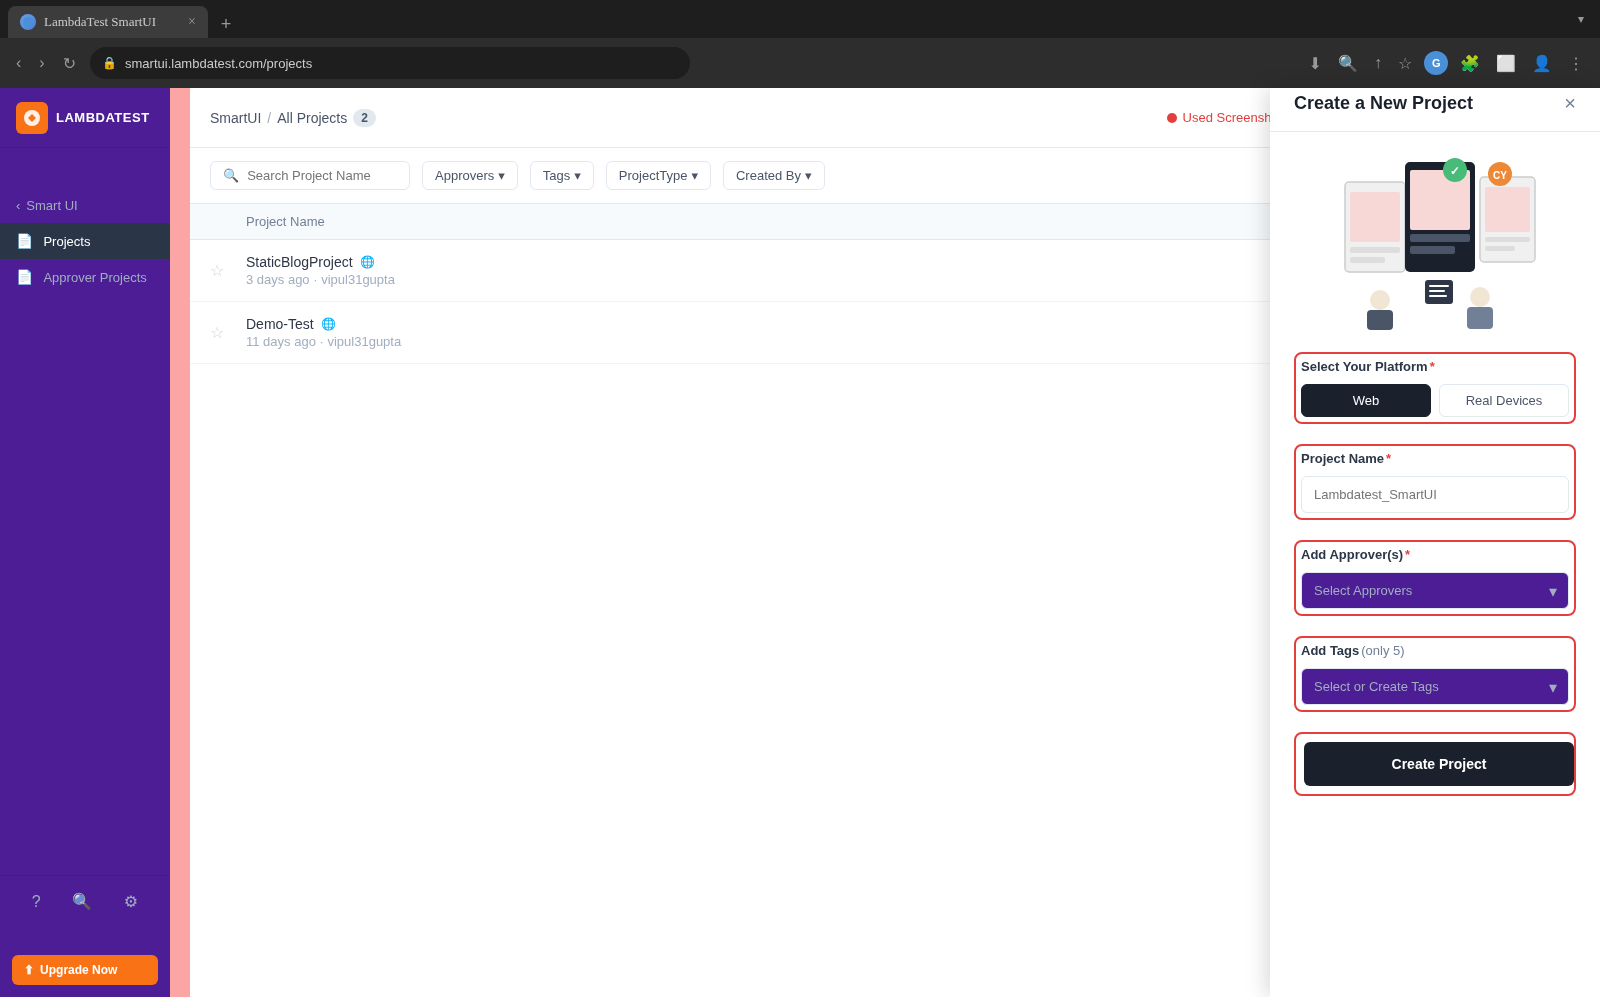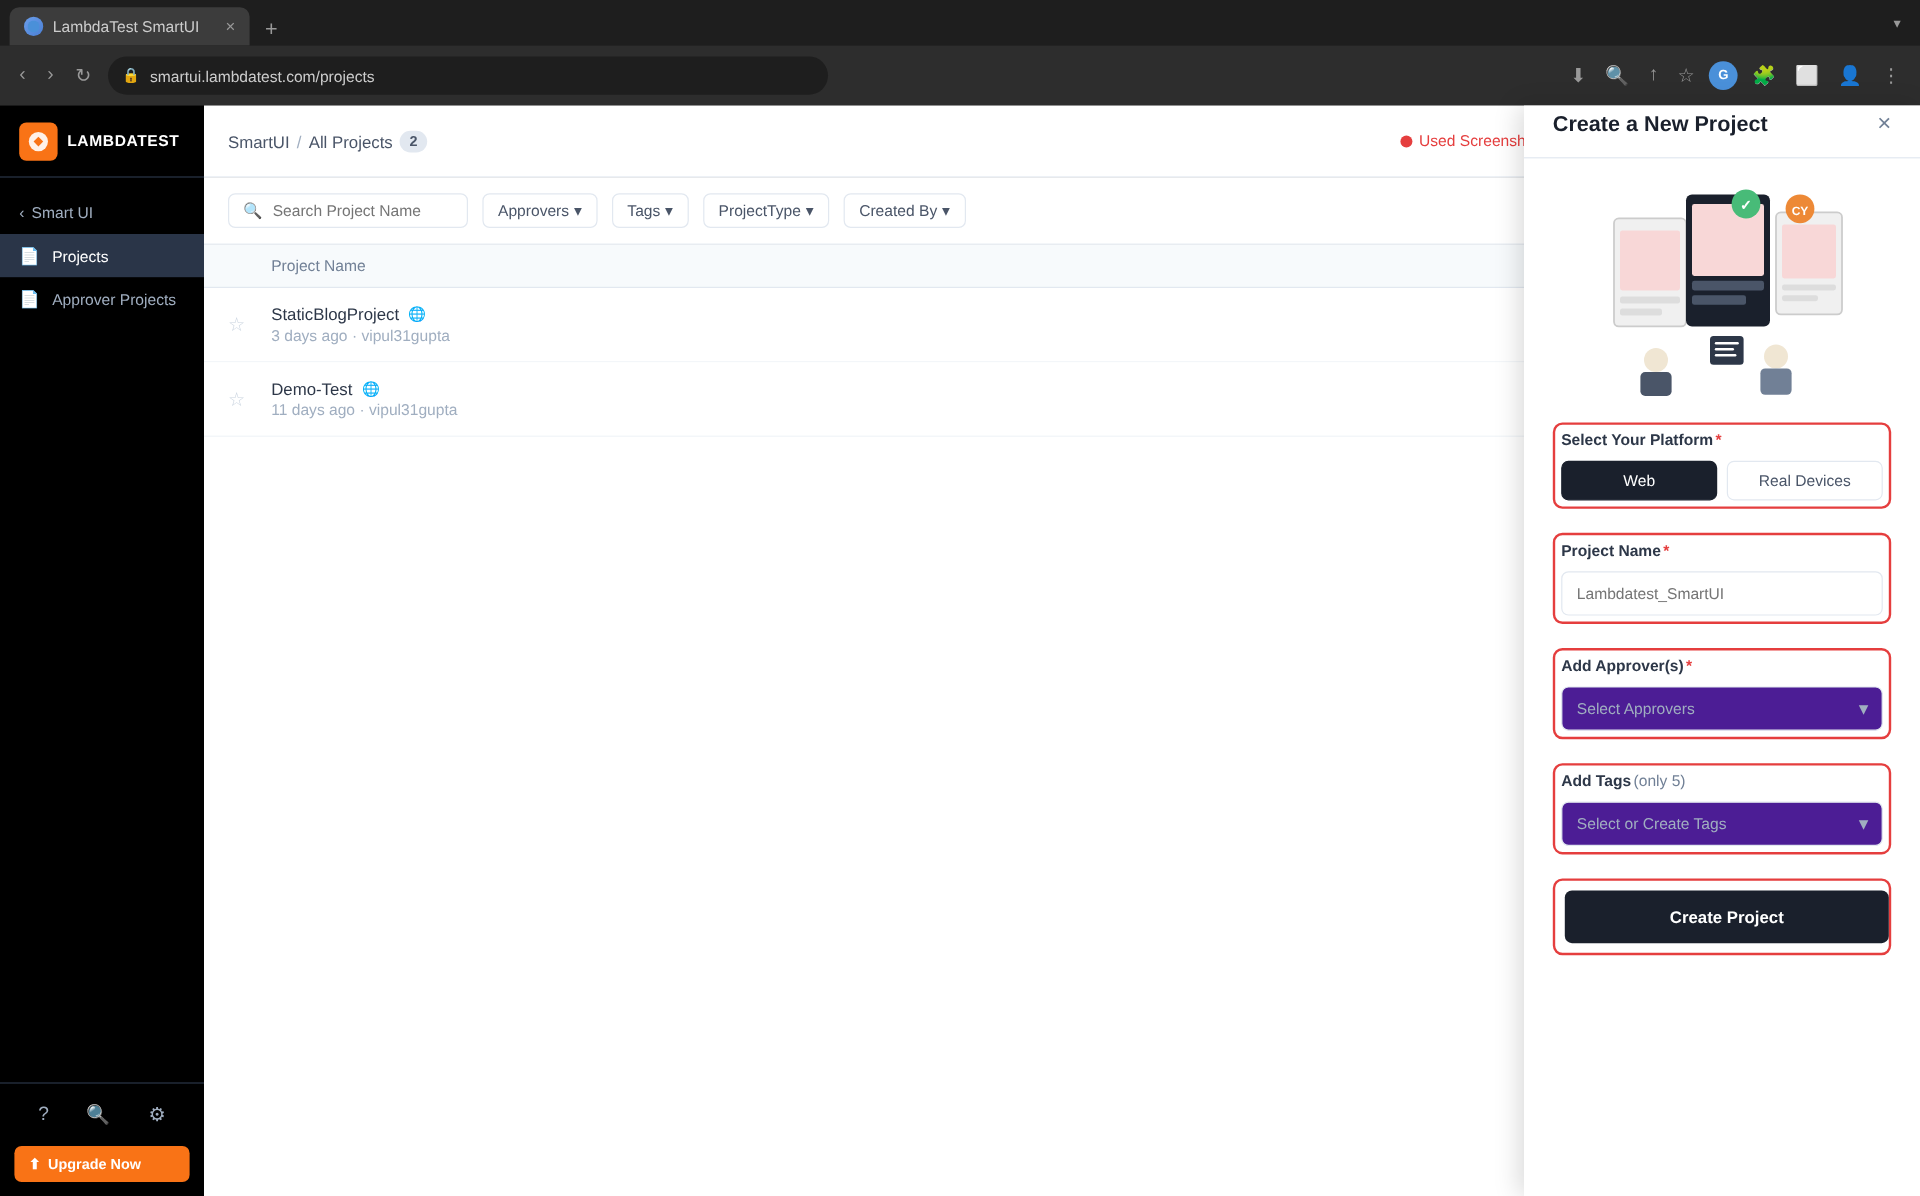--- a/index.html
+++ b/index.html
@@ -1,56 +1,56 @@
 <!DOCTYPE html>
 <html><head>
   <meta charset="utf-8">
   <style>
     * { margin: 0; padding: 0; box-sizing: border-box; }
     body { font-family: -apple-system, BlinkMacSystemFont, 'Segoe UI', sans-serif; background: #3a3a3a; width: 1600px; height: 997px; overflow: hidden; }
 
     
     .browser-chrome { background: #1e1e1e; height: 88px; display: flex; flex-direction: column; }
     .browser-tab-bar { height: 38px; display: flex; align-items: flex-end; padding: 0 8px; background: #1e1e1e; }
-    .browser-tab { background: #2d2d2d; border-radius: 8px 8px 0 0; height: 32px; display: flex; align-items: center; padding: 0 12px; gap: 8px; min-width: 200px; }
+    .browser-tab { background: #2d2d2d; border-radius: 8px 8px 0 0; height: 32px; display: flex; align-items: center; padding: 0 12px; gap: 8px; min-width: 200px; font-family: Liberation Serif, serif; }
     .browser-tab.active { background: #3c3c3c; }
     .tab-favicon { width: 16px; height: 16px; border-radius: 50%; background: linear-gradient(135deg, #6b9eeb, #4a7fd4); display: flex; align-items: center; justify-content: center; flex-shrink: 0; }
     .tab-title { color: #ccc; font-size: 13px; flex: 1; }
     .tab-close { color: #999; font-size: 14px; cursor: pointer; }
     .tab-new { width: 28px; height: 28px; display: flex; align-items: center; justify-content: center; color: #999; font-size: 18px; cursor: pointer; margin-left: 4px; }
     .tab-corner-arrow { color: #999; font-size: 12px; margin-left: auto; margin-right: 8px; align-self: center; }
 
     .browser-address-bar { height: 50px; background: #2d2d2d; display: flex; align-items: center; padding: 0 12px; gap: 10px; }
     .nav-btn { color: #999; font-size: 16px; cursor: pointer; padding: 4px; }
     .address-bar { flex: 1; background: #1e1e1e; border-radius: 20px; height: 32px; display: flex; align-items: center; padding: 0 12px; gap: 8px; max-width: 600px; }
     .address-bar .lock-icon { color: #999; font-size: 12px; }
     .address-bar .url { color: #ccc; font-size: 13px; }
     .browser-actions { display: flex; gap: 8px; align-items: center; margin-left: auto; }
     .browser-action-btn { color: #999; font-size: 16px; cursor: pointer; padding: 4px; }
     .user-avatar-chrome { width: 24px; height: 24px; border-radius: 50%; background: #4a90d9; display: flex; align-items: center; justify-content: center; color: white; font-size: 11px; font-weight: bold; }
 
     
     .app-container { display: flex; height: 909px; }
 
     
-    .sidebar { width: 170px; background: #000000; display: flex; flex-direction: column; flex-shrink: 0; }
+    .sidebar { width: 170px; background: #4c1d95; display: flex; flex-direction: column; flex-shrink: 0; gap: 28px; }
     .sidebar-logo { height: 60px; display: flex; align-items: center; padding: 0 16px; border-bottom: 1px solid #2a3548; }
     .logo-icon { width: 32px; height: 32px; background: #f97316; border-radius: 6px; display: flex; align-items: center; justify-content: center; margin-right: 8px; }
     .logo-text { color: white; font-size: 13px; font-weight: 700; letter-spacing: 0.5px; }
     .sidebar-nav { padding: 12px 0; flex: 1; }
     .sidebar-item { display: flex; align-items: center; gap: 10px; padding: 10px 16px; color: #a0aec0; font-size: 13px; cursor: pointer; }
     .sidebar-item.active { background: #2a3548; color: white; }
     .sidebar-item-icon { font-size: 14px; flex-shrink: 0; }
     .sidebar-back { display: flex; align-items: center; gap: 6px; padding: 10px 16px; color: #a0aec0; font-size: 13px; cursor: pointer; }
     .sidebar-bottom { padding: 12px 0; border-top: 1px solid #2a3548; display: flex; justify-content: space-around; align-items: center; padding: 16px; }
     .sidebar-bottom-icon { color: #a0aec0; font-size: 16px; cursor: pointer; }
     .upgrade-btn { background: #f97316; color: white; font-size: 12px; font-weight: 600; padding: 8px 12px; text-align: center; margin: 0 12px 12px; border-radius: 6px; cursor: pointer; display: flex; align-items: center; gap: 6px; }
 
     
-    .main-content { flex: 1; display: flex; flex-direction: column; background: #737373; min-width: 0; }
+    .main-content { flex: 1; display: flex; flex-direction: column; background: #fca5a5; min-width: 0; padding-left: 20px; }
 
     
     .page-header { height: 60px; background: white; display: flex; align-items: center; padding: 0 20px; gap: 8px; border-bottom: 1px solid #e2e8f0; justify-content: space-between; }
     .breadcrumb { display: flex; align-items: center; gap: 6px; font-size: 14px; color: #4a5568; }
     .breadcrumb-sep { color: #a0aec0; }
     .breadcrumb-link { color: #4a5568; text-decoration: none; cursor: pointer; }
     .breadcrumb-current { font-weight: 500; }
     .badge { background: #e2e8f0; color: #4a5568; border-radius: 12px; padding: 2px 8px; font-size: 12px; font-weight: 600; }
     .header-right { display: flex; align-items: center; gap: 12px; }
     .screenshots-used { display: flex; align-items: center; gap: 6px; font-size: 13px; color: #e53e3e; }

